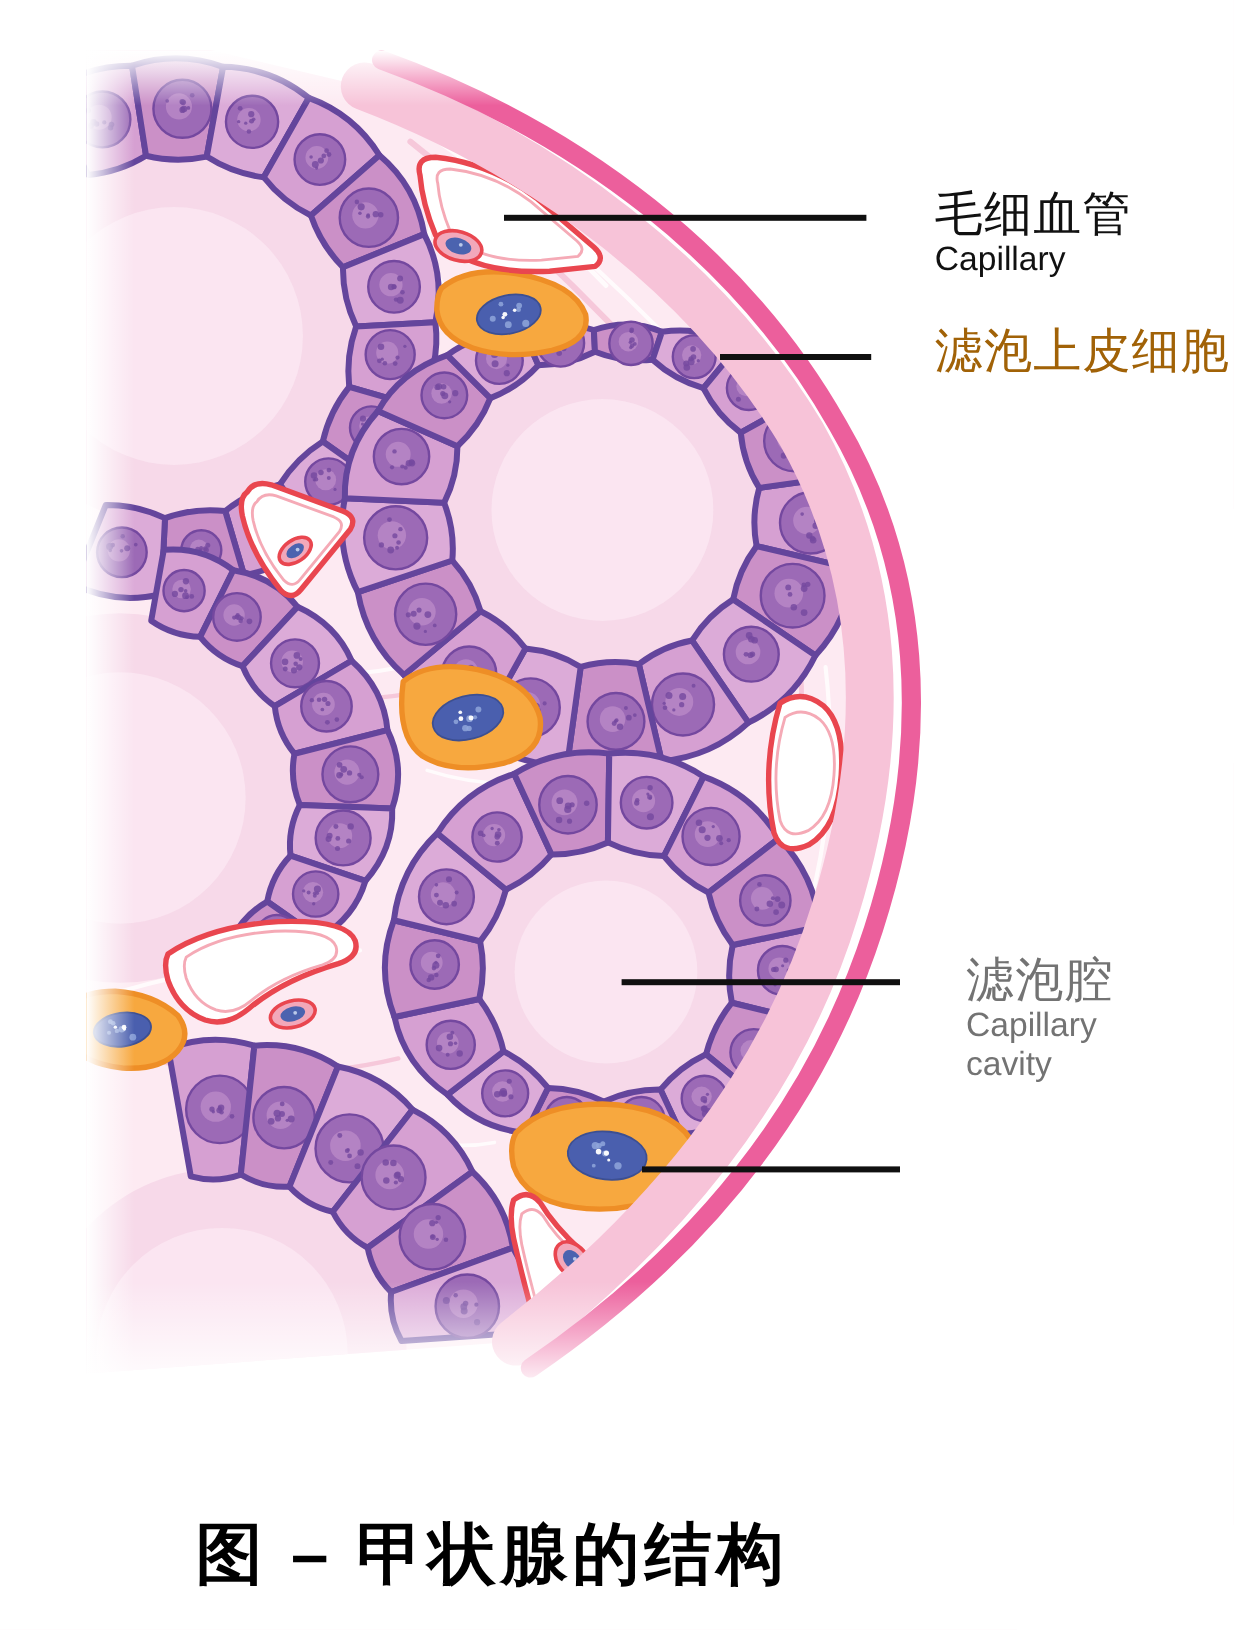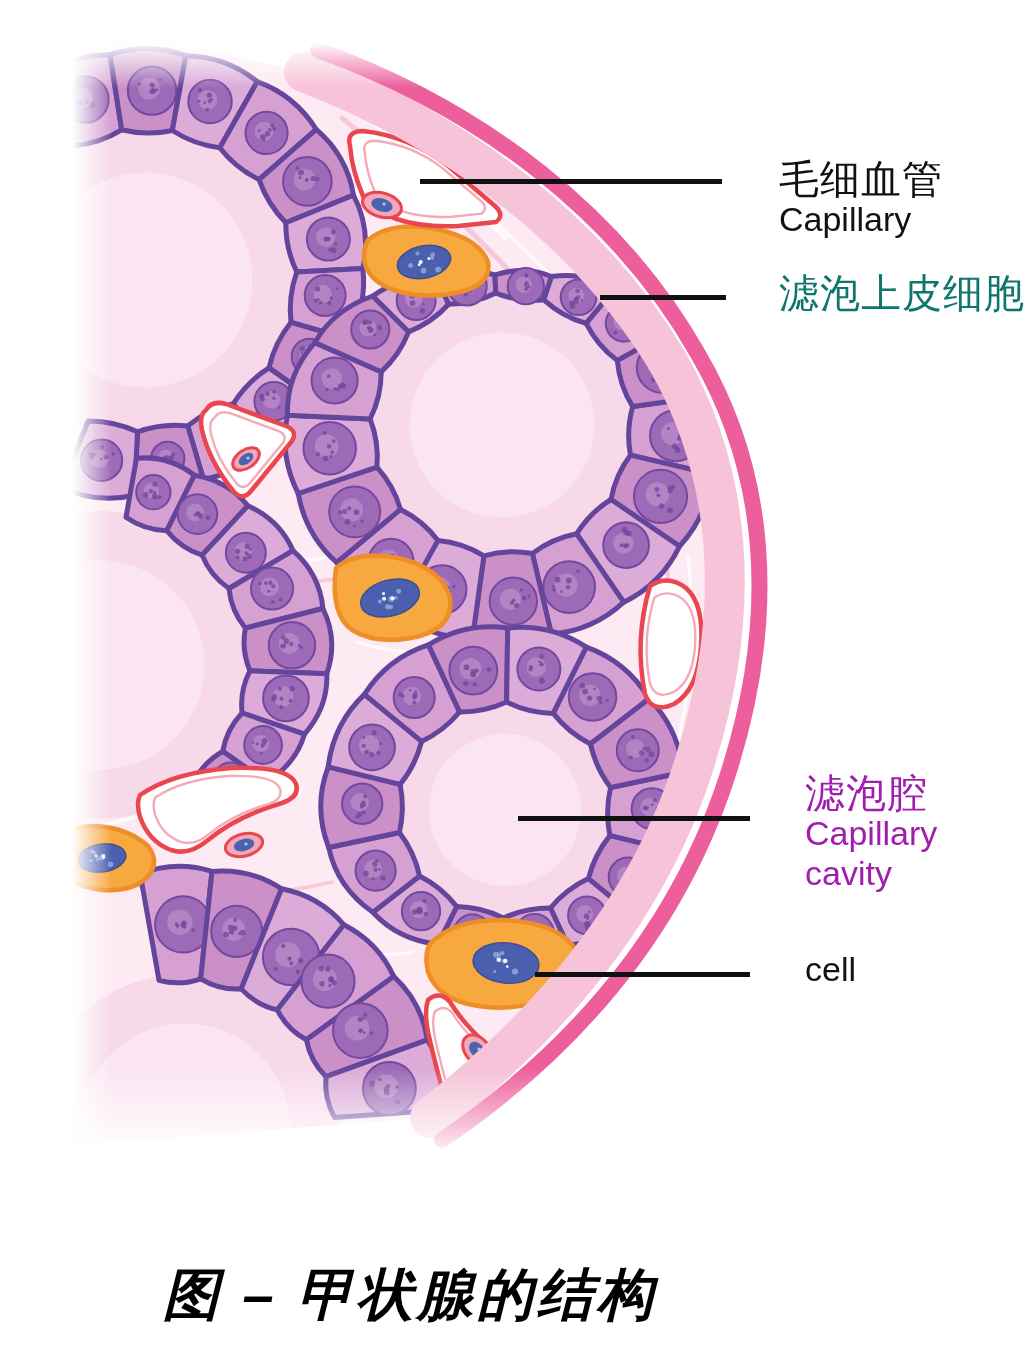--- a/index.html
+++ b/index.html
@@ -2,21 +2,21 @@
 <html><head>
 <meta charset="utf-8">
 <style>
   html,body{margin:0;padding:0;background:#ffffff;}
   body{width:1028px;height:1358px;position:relative;font-family:"Liberation Sans",sans-serif;overflow:hidden;}
   .stage{position:absolute;left:0;top:0;width:1028px;height:1358px;}
   svg{position:absolute;left:0;top:0;}
   .leader{position:absolute;height:5px;background:#101010;}
   .label{position:absolute;color:#111111;margin-left:27px;}
   .label .zh{font-size:40px;line-height:1.05;letter-spacing:1px;white-space:nowrap;}
-  .label .en{font-size:34px;line-height:1.17;white-space:nowrap;}
+  .label .en{font-size:28px;line-height:1.17;white-space:nowrap;}
   .fig-title{position:absolute;top:1258px;left:0;width:820px;text-align:center;
              font-size:56px;font-weight:700;letter-spacing:4px;color:#000;white-space:nowrap;}
 </style>
 </head>
 <body>
 
 <div class="stage">
 
   <svg id="art" width="1028" height="1200" viewBox="0 0 1028 1200">
     <defs>
@@ -764,34 +764,33 @@
   <div class="leader" style="left: 535px; top: 972px; width: 215px; background: rgb(16, 16, 16);"></div>
 
   <div class="label" style="left: 752px; top: 158px; color: rgb(17, 17, 17);">
     <div class="zh">毛细血管</div>
     <div class="en">
       <div>Capillary</div>
       <div></div>
     </div>
   </div>
 
-  <div class="label" style="left: 752px; top: 272px; color: #0f766e;">
+  <div class="label" style="left: 752px; top: 272px; color: #a16207;">
     <div class="zh">滤泡上皮细胞</div>
     <div class="en">
     </div>
   </div>
 
-  <div class="label" style="left: 778px; top: 772px; color: #a21caf;">
+  <div class="label" style="left: 778px; top: 796px; color: #737373;">
     <div class="zh">滤泡腔</div>
     <div class="en">
       <div>Capillary</div>
       <div>cavity</div>
     </div>
   </div>
 
   <div class="label" style="left: 778px; top: 950px; color: rgb(17, 17, 17);">
     <div class="en">
-      <div>cell</div>
     </div>
   </div>
 
-  <div class="fig-title" style="color: rgb(0, 0, 0); font-style: italic;">图 – 甲状腺的结构</div>
+  <div class="fig-title" style="color: rgb(0, 0, 0);">图 – 甲状腺的结构</div>
 </div>
 
 </body></html>

